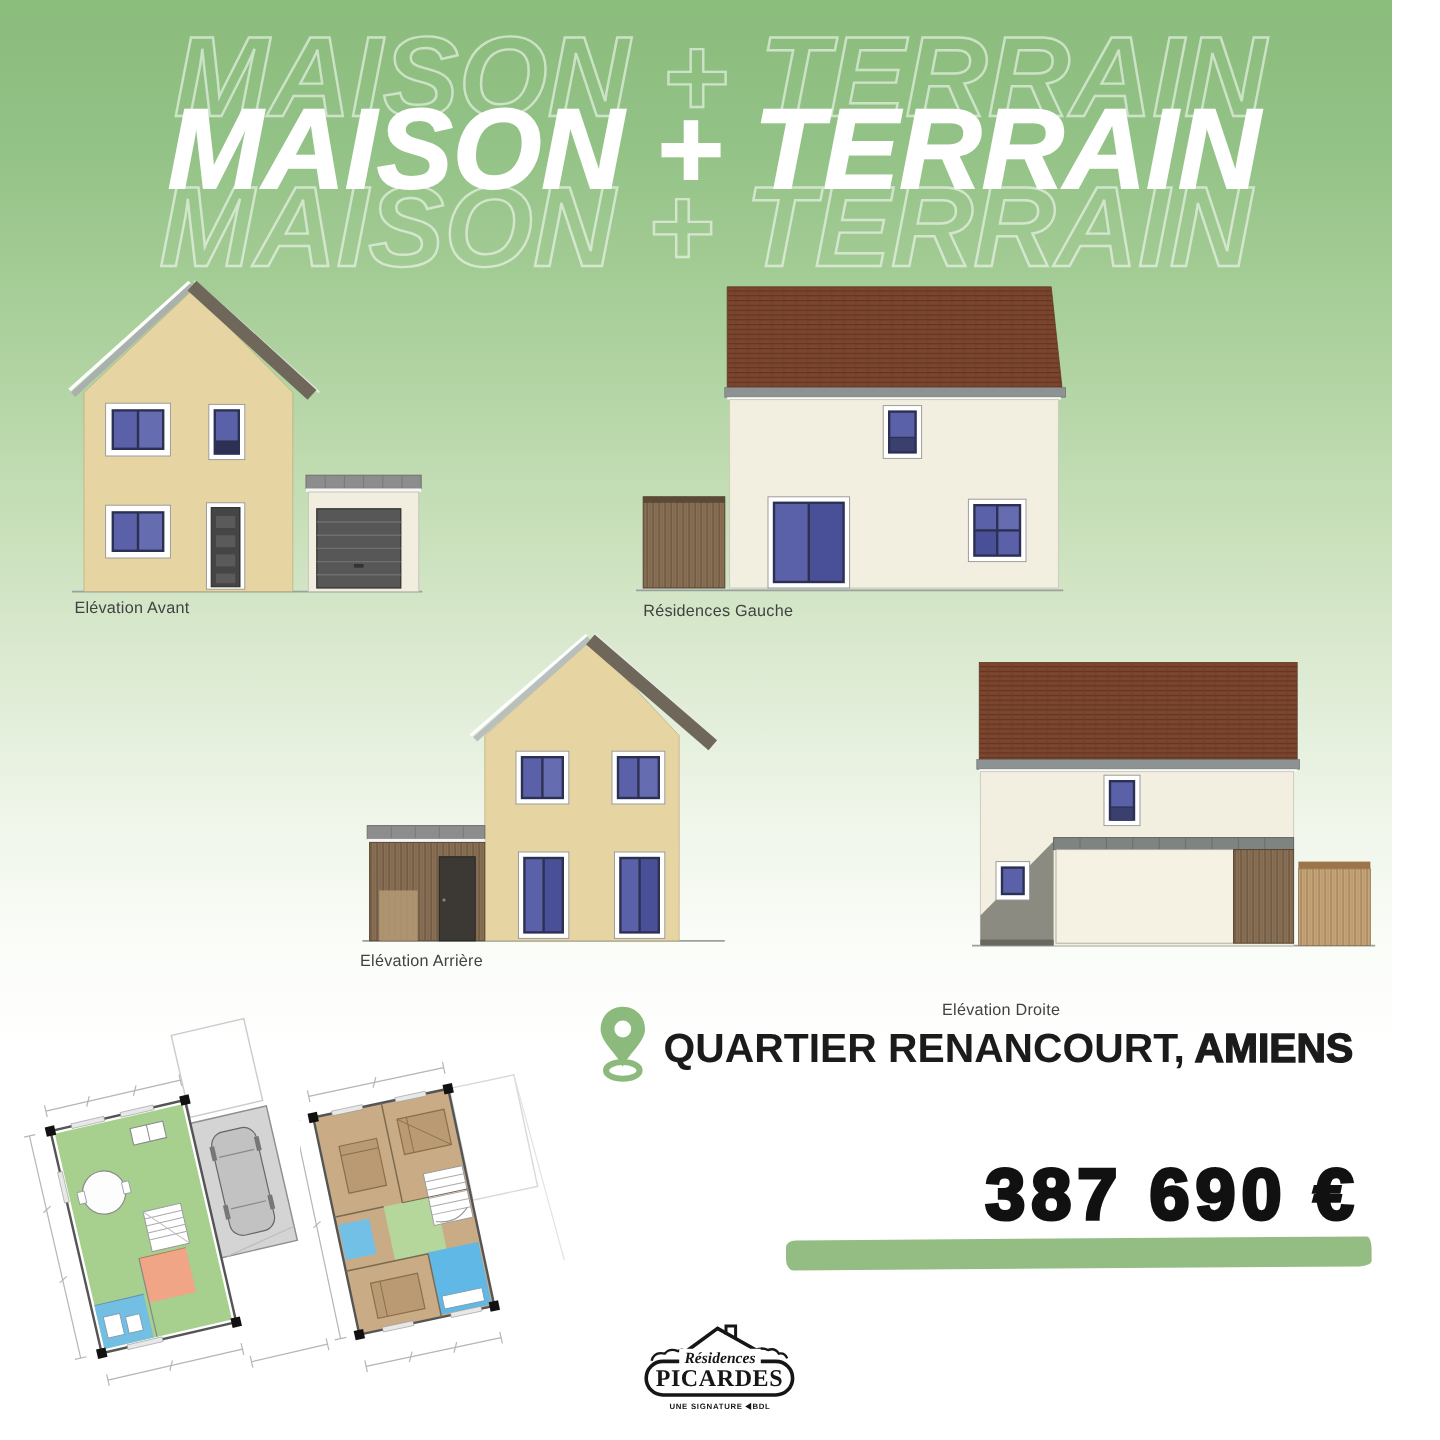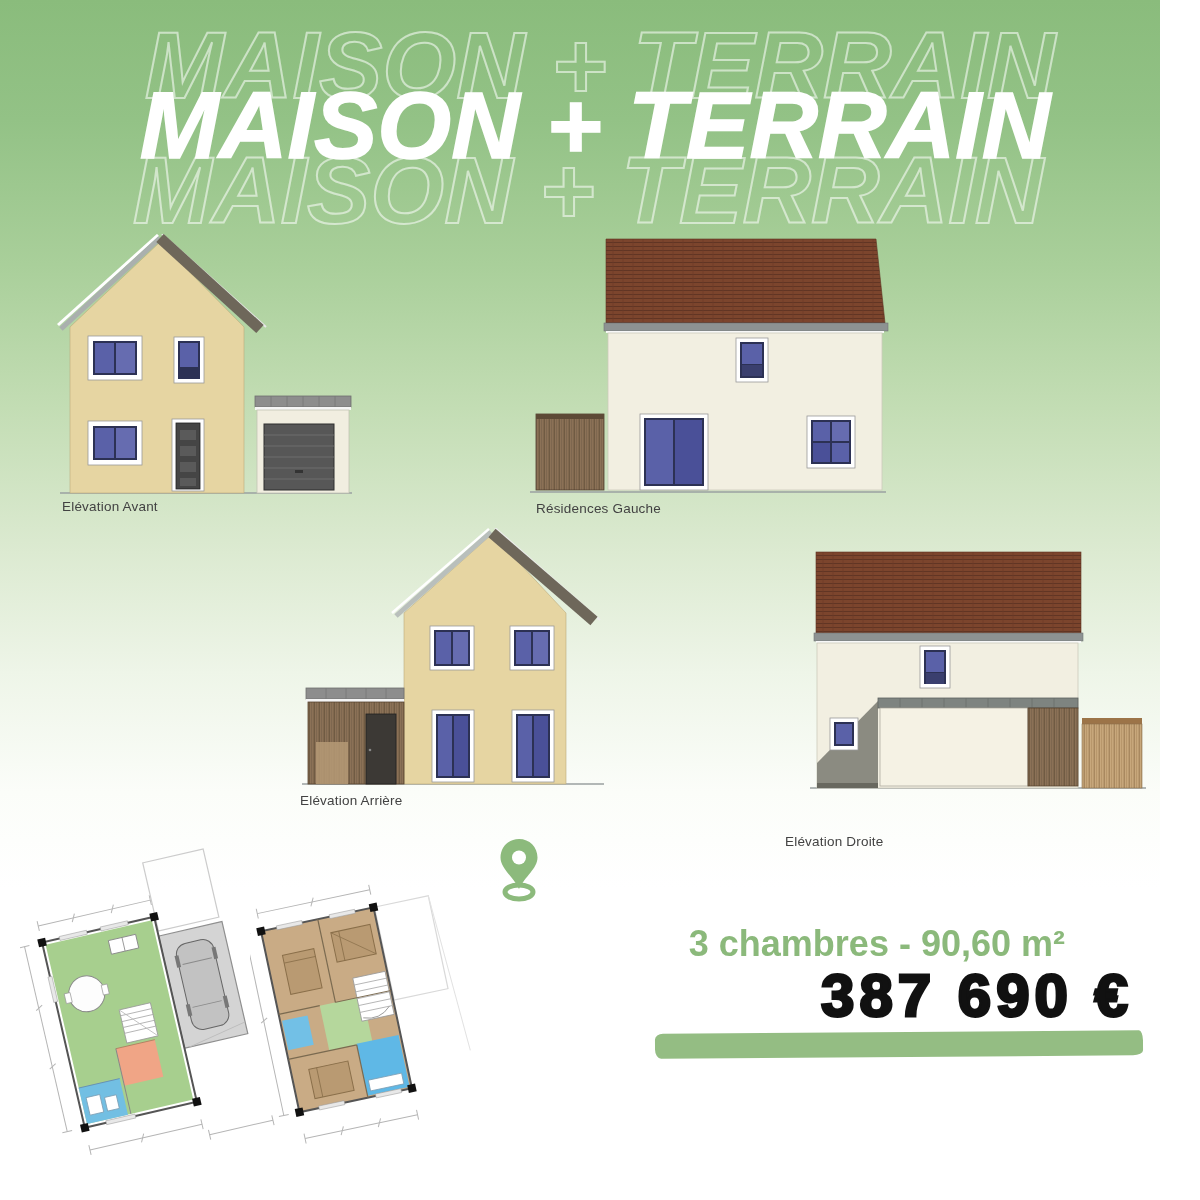--- a/index.html
+++ b/index.html
@@ -376,20 +376,33 @@
       <rect x="141" y="241" width="8" height="8" fill="#111"></rect>
     </g>
   </svg>
 
   <svg class="pin" width="40" height="64" viewBox="0 0 40 64">
     <ellipse cx="20" cy="54" rx="14" ry="7" fill="none" stroke="#8cba7c" stroke-width="5"></ellipse>
     <path d="M20 1 C30.5 1 38.5 9 38.5 19.5 C38.5 30.5 26 38.5 20 51 C14 38.5 1.5 30.5 1.5 19.5 C1.5 9 9.5 1 20 1 Z" fill="#8cba7c"></path>
     <circle cx="20" cy="19.5" r="7" fill="#ffffff"></circle>
   </svg>
 
-
-  <div class="specs">3 chambres - 90,60 m²</div>
+  <div class="loc"><span>QUARTIER RENANCOURT,</span><span class="city">AMIENS</span></div>
+
 
   <div class="price-brush"></div>
   <div class="price">387 690 €</div>
 
+  <div class="logo">
+    <svg class="logo-roof" width="130" height="34" viewBox="0 0 130 34">
+      <path d="M70 9 L70 2 L78 2 L78 13" fill="#ffffff" stroke="#161616" stroke-width="2.5"></path>
+      <path d="M37 23 L63 4 L95 22" fill="none" stroke="#161616" stroke-width="3"></path>
+      <path d="M8 31 Q10 23 19 25 Q23 20 30 23 Q34 20 38 25" fill="#ffffff" stroke="#161616" stroke-width="2"></path>
+      <path d="M93 23 Q99 19 105 22 Q111 20 114 25 Q119 24 121 29" fill="#ffffff" stroke="#161616" stroke-width="2"></path>
+    </svg>
+    <div class="logo-script"><span>Résidences</span></div>
+    <div class="logo-pill">PICARDES</div>
+    <div class="logo-tagline">
+      <span>UNE SIGNATURE</span><span class="bdl-wedge"></span><span>BDL</span>
+    </div>
+  </div>
 
 </div>
 
 </body></html>

